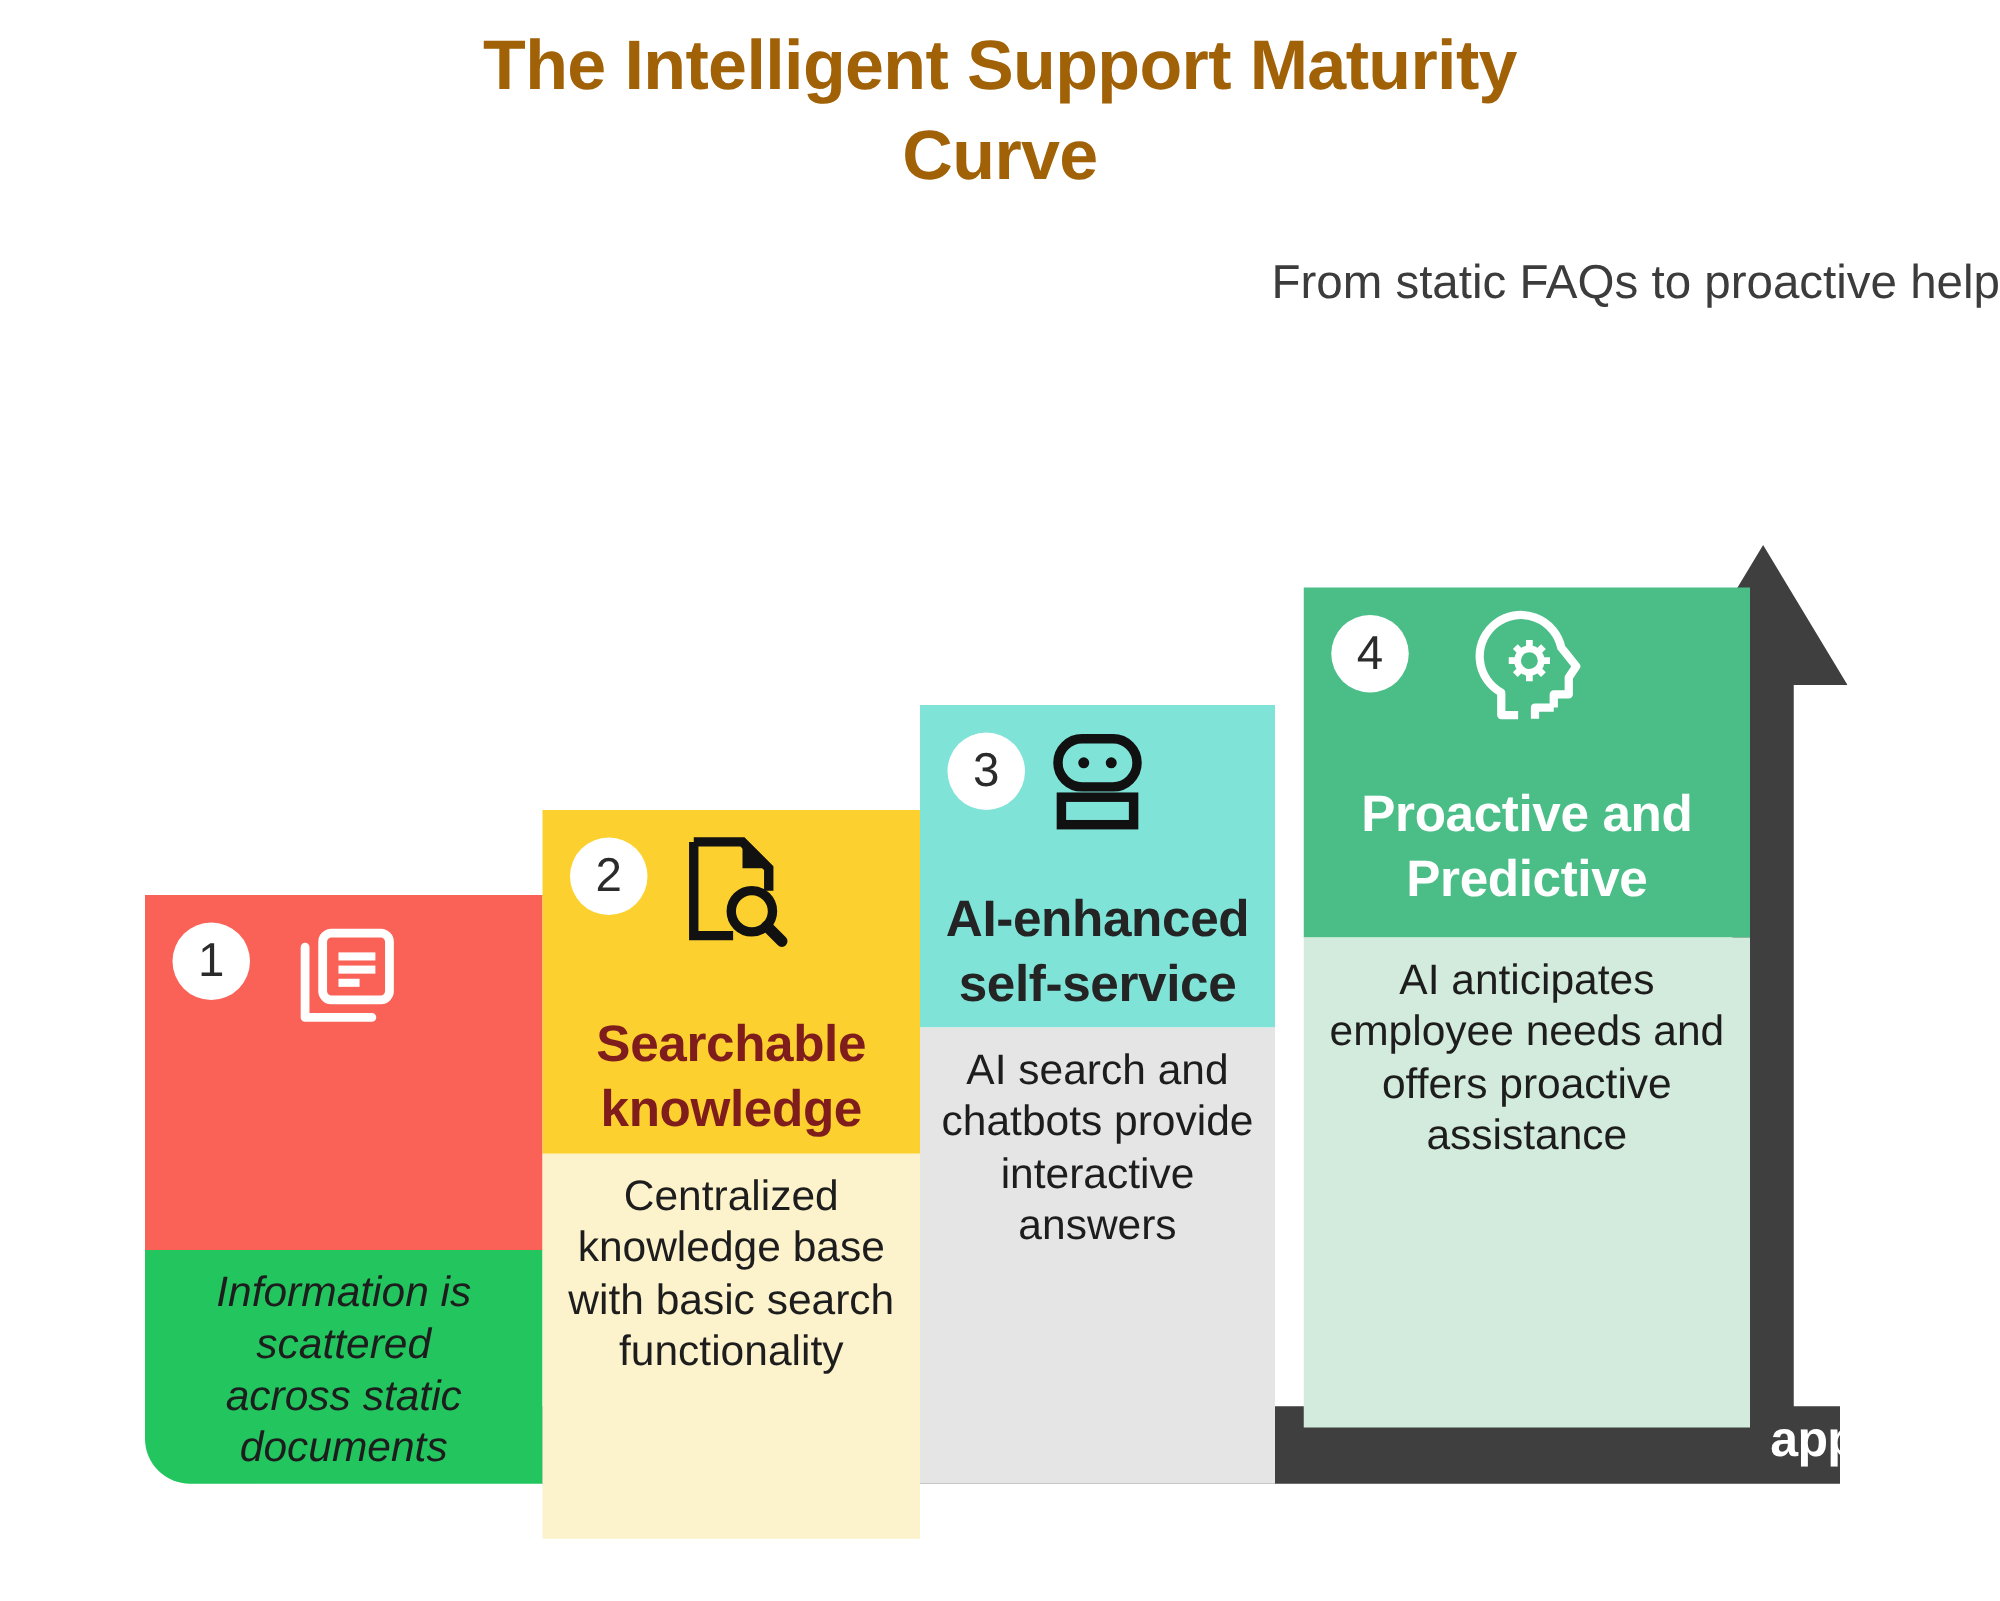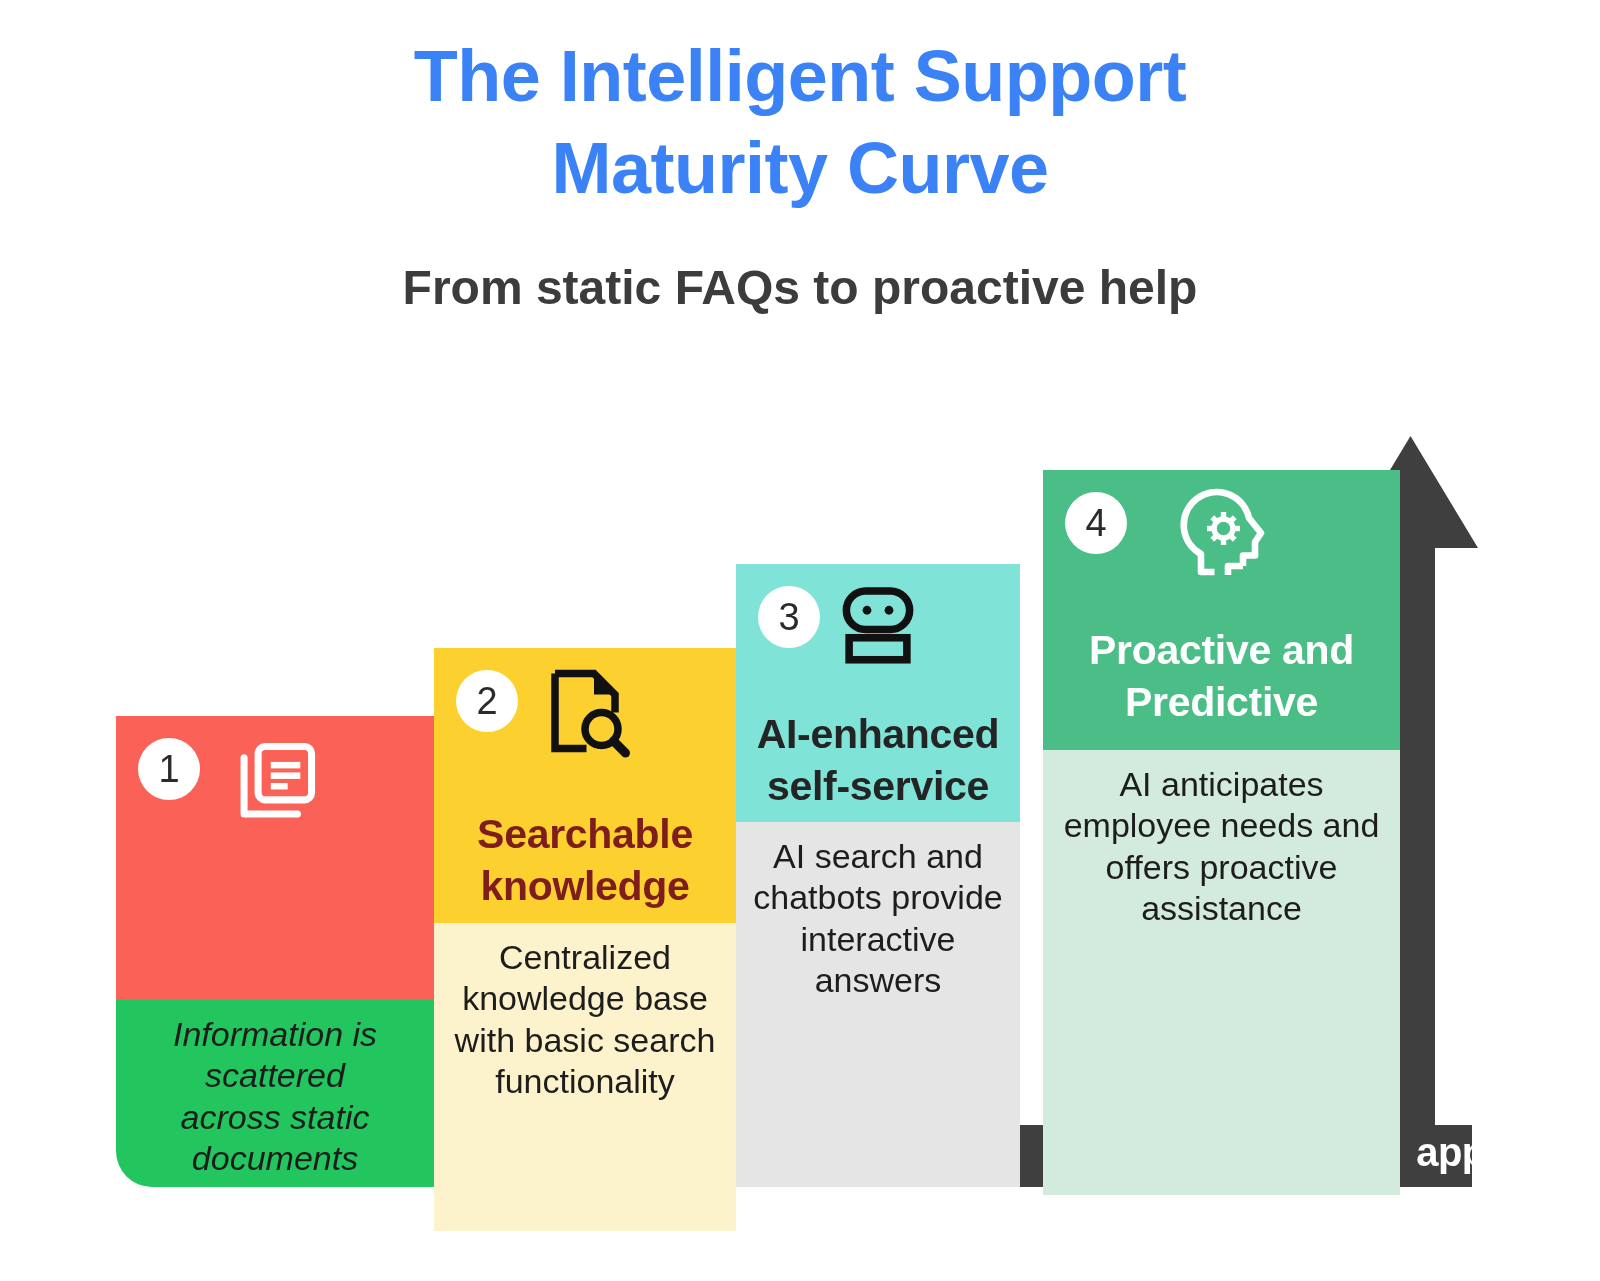--- a/index.html
+++ b/index.html
@@ -19,37 +19,38 @@
   
   .header {
     position: absolute;
     left: 0;
     top: 0;
     width: 1600px;
     text-align: center;
   }
   .title {
     margin: 0;
-    padding-top: 30px;
-    font-size: 72px;
+    padding-top: 16px;
+    font-size: 56px;
     line-height: 1.28;
     font-weight: 700;
     letter-spacing: -0.5px;
-    color: #3b82f6;
+    color: #a16207;
     max-width: 900px;
     margin-left: auto;
     margin-right: auto;
   }
   .subtitle {
     margin: 0;
     padding-top: 46px;
-    font-size: 48px;
-    font-weight: 700;
+    font-size: 38px;
+    font-weight: 400;
     color: #3c3c3c;
     letter-spacing: 0px;
+    text-align: right;
   }
 
   
   .stage {
     position: absolute;
     left: 0;
     top: 0;
     width: 1600px;
     height: 1281px;
   }
@@ -175,21 +176,21 @@
   #step3 .step-body { height: 365px; background: #e5e5e5; }
 
   
   #step4 { left: 1043px; top: 470px; width: 357px; height: 717px; }
   #step4 .step-head {
     height: 280px;
     background: #4BBE88;
     padding-top: 18px;
   }
   #step4 .step-title { color: #ffffff; padding-top: 36px; }
-  #step4 .step-body { height: 445px; background: #D3EBDC; }
+  #step4 .step-body { height: 392px; background: #D3EBDC; }
 </style>
 </head>
 <body>
 
 <div class="header">
   <h1 class="title">The Intelligent Support Maturity Curve</h1>
   <div class="subtitle">From static FAQs to proactive help</div>
 </div>
 
 <div class="stage">

